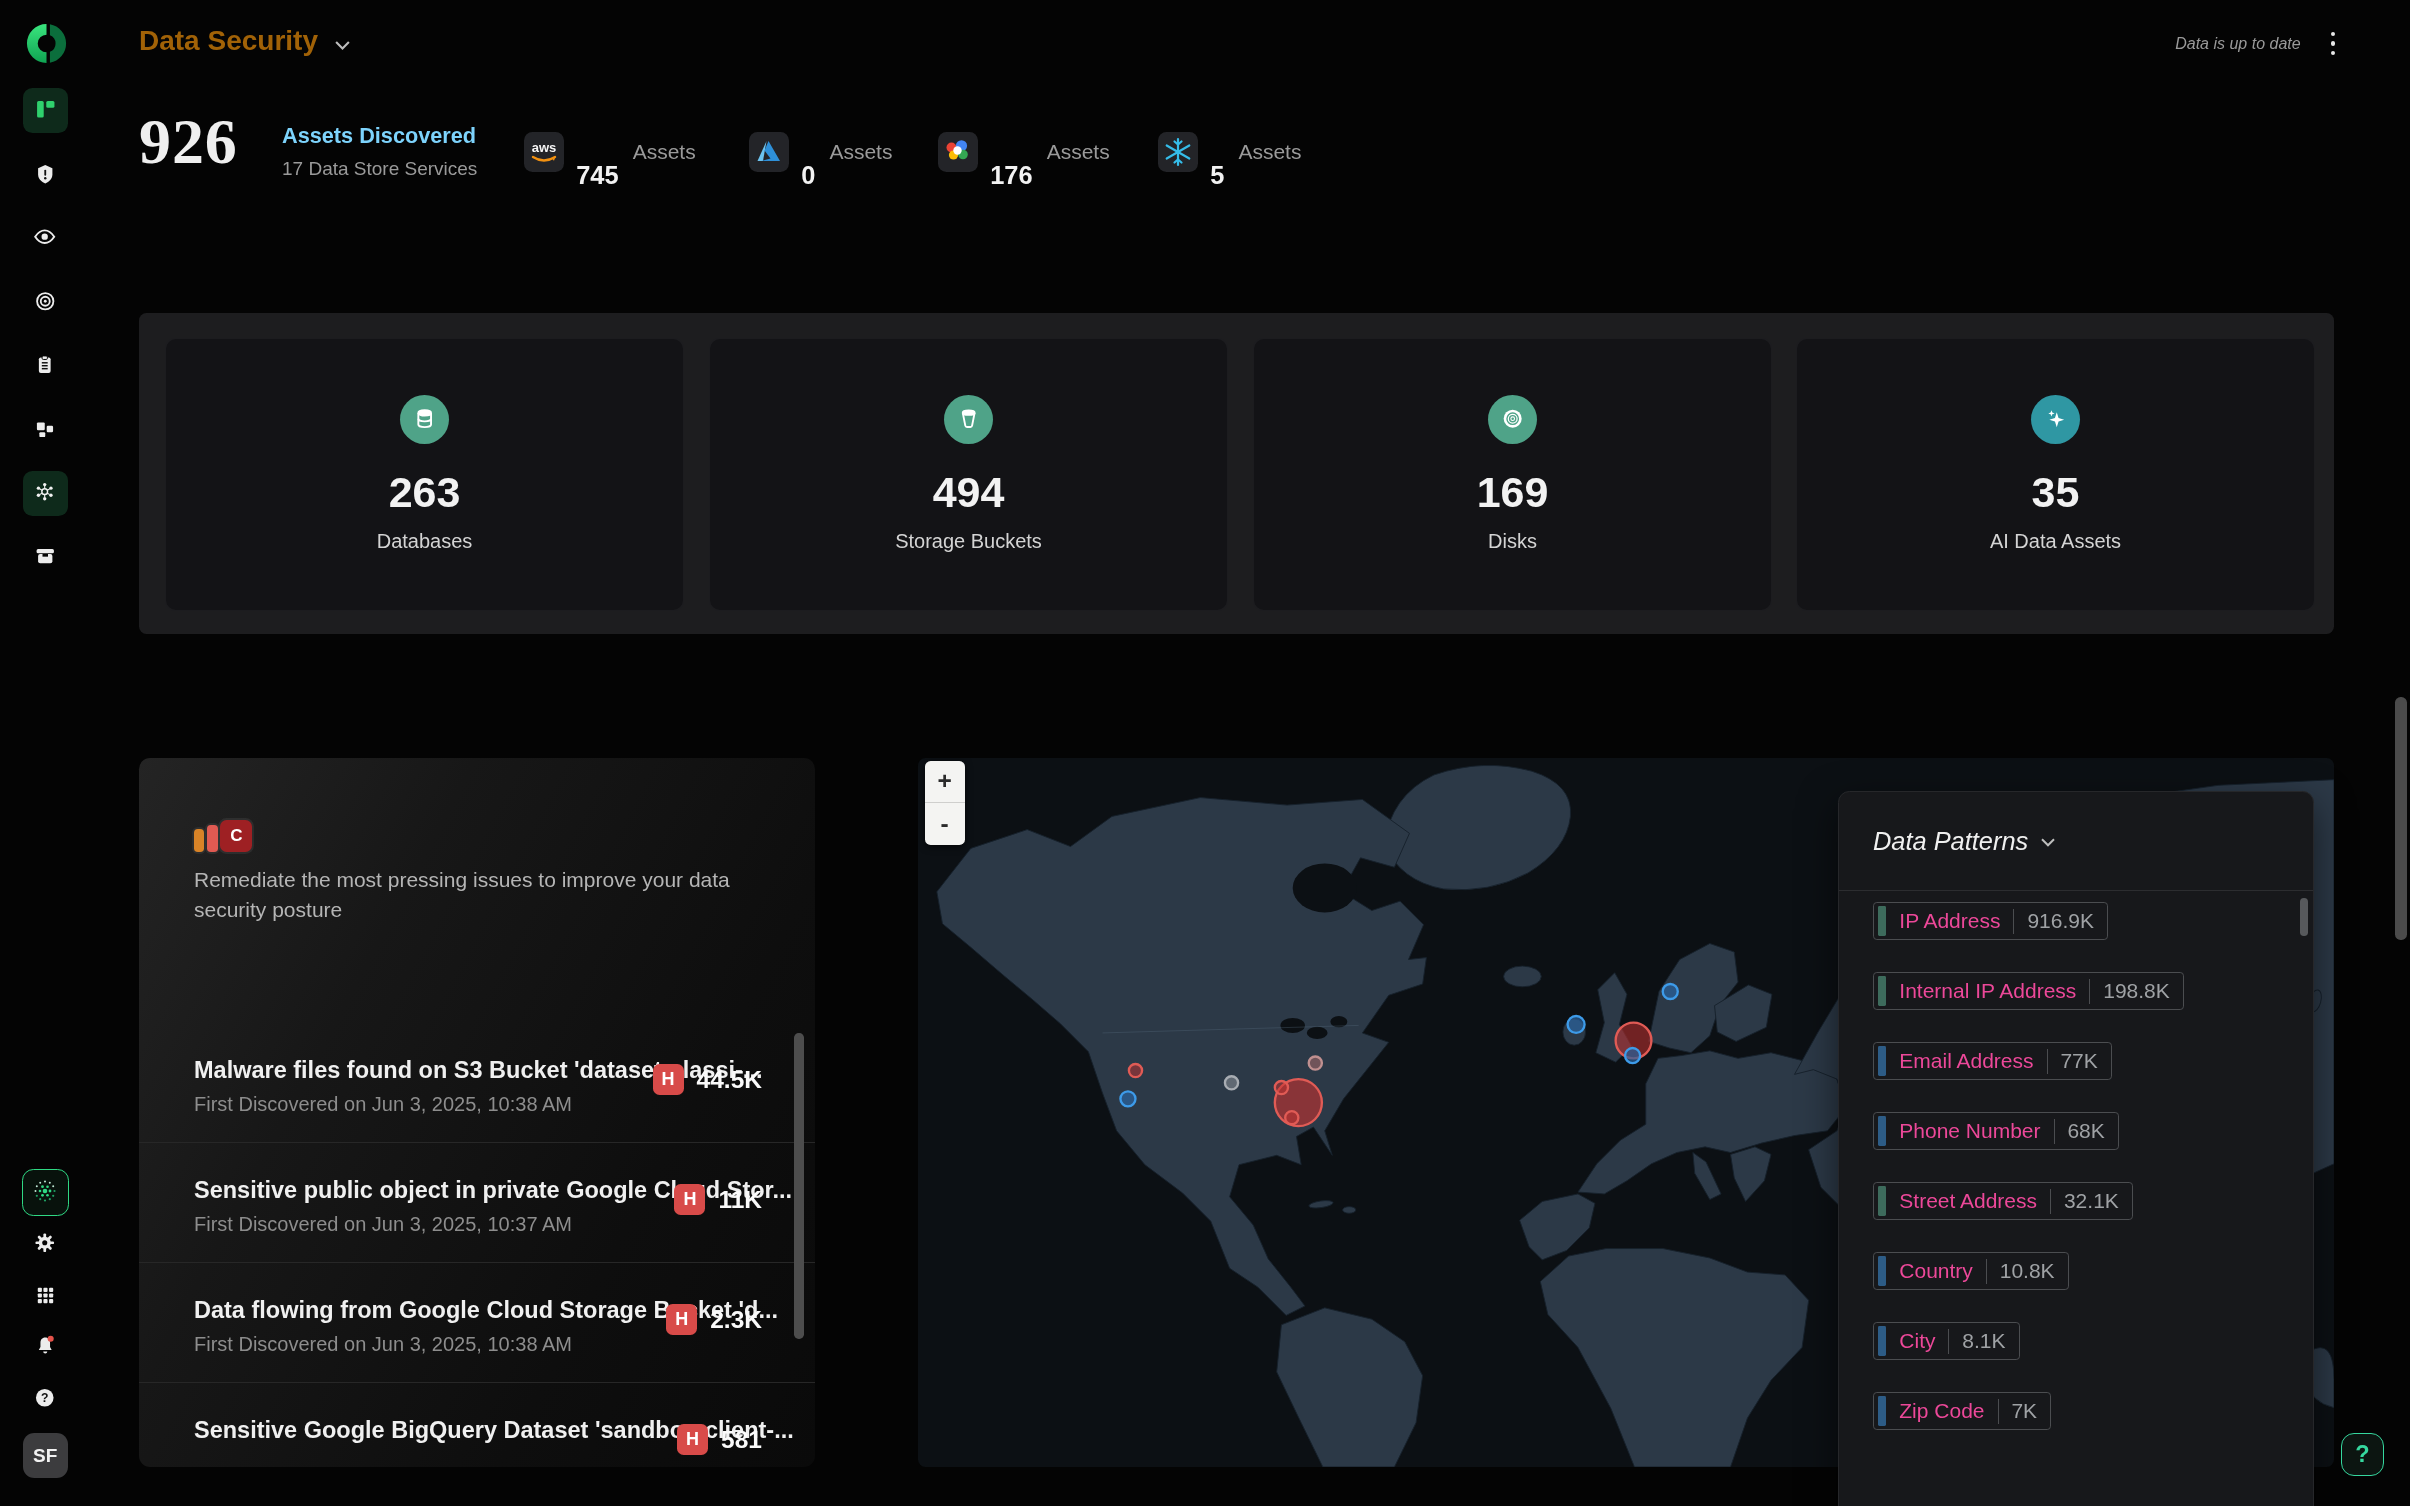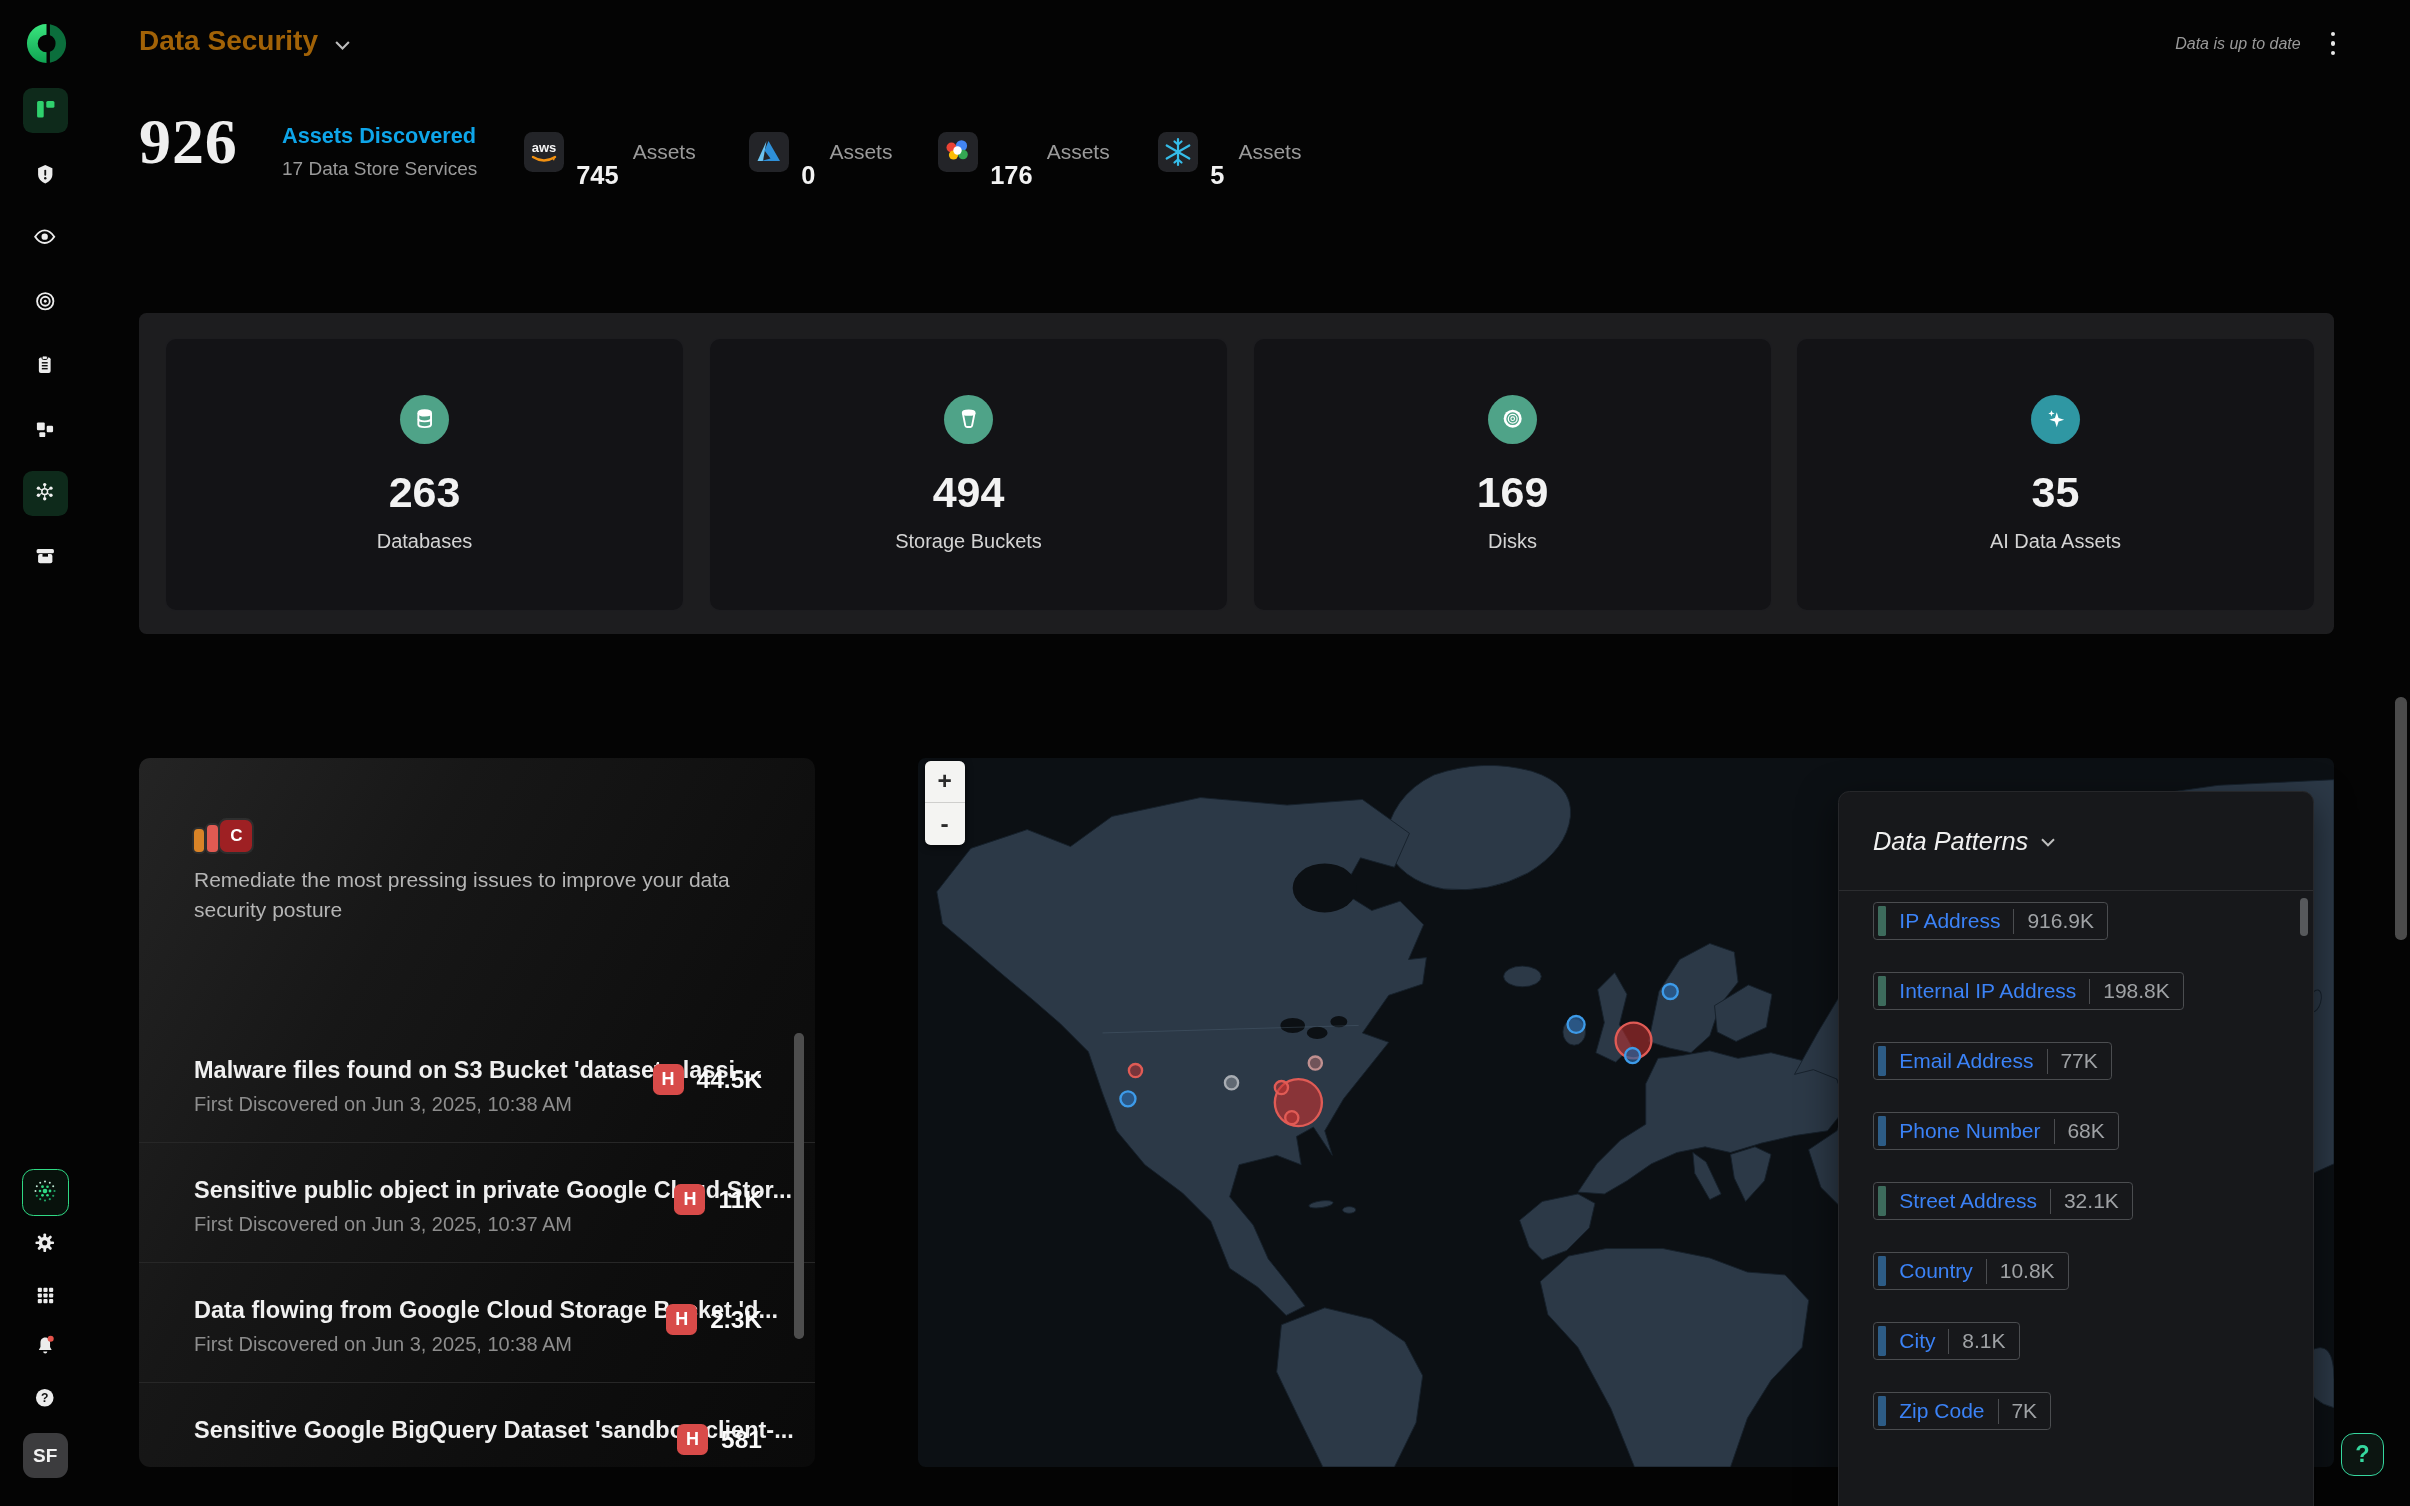--- a/index.html
+++ b/index.html
@@ -20,21 +20,21 @@
 
   
   .page-title { position:absolute; left:139px; top:24.5px; font-size:28px; font-weight:600; color:#a16207;
                 display:flex; align-items:center; gap:17px; }
   .hdr-right { position:absolute; right:70px; top:28px; display:flex; align-items:center; gap:24.5px; }
   .status-text { font-style:italic; font-size:16px; color:#9a9a9a; }
 
   
   .big-num { position:absolute; left:139px; top:105px; font-size:64px; font-weight:600; color:#efefef; letter-spacing:0.9px;font-family:Liberation Serif, serif; }
   .sum-labels { position:absolute; left:282px; top:123px; }
-  .sum-labels .l1 { font-size:21.7px; font-weight:700; color:#0ea5e9; }
+  .sum-labels .l1 { font-size:21.7px; font-weight:700; color:#7dd3fc; }
   .sum-labels .l2 { font-size:19px; color:#9a9a9a; margin-top:8.5px; }
   .prov { position:absolute; top:131px; height:41px; display:flex; align-items:center; gap:12.2px; }
   .prov-icon { width:40px; height:40px; border-radius:8.5px; background:#232428; display:flex; align-items:center; justify-content:center; }
   .prov-num { font-size:25.4px; font-weight:600; color:#f2f2f2;margin-top:48px; }
   .prov-sfx { font-size:21px; color:#9a9a9a; margin-left:1.9px; }
 
   
   .cards-panel { position:absolute; left:139px; top:313px; width:2195px; height:321px; background:#1d1d1f; border-radius:7.5px; }
   .asset-card { position:absolute; top:24.5px; width:519px; height:273px; background:#131316; border:0.9px solid rgba(255,255,255,0.04);
                 border-radius:11.3px; display:flex; flex-direction:column; align-items:center; cursor:pointer; }
@@ -72,21 +72,21 @@
   .zoom-btn.zin { border-bottom:0.9px solid #cfcfcd; }
 
   
   .patterns-panel { position:absolute; left:1838px; top:791px; width:476px; height:856px; background:#17181b;
                     border:0.9px solid #26272a; border-radius:11.3px; box-shadow:0 13px 38px rgba(0,0,0,.55); z-index:10; overflow:hidden; }
   .patterns-head { position:relative; height:99px; border-bottom:0.9px solid #2c2d30; display:flex; align-items:center; padding-left:34px; gap:13px; }
   .patterns-title { font-size:25.4px; font-style:italic; color:#f0f0f0; }
   .chip-list { display:flex; flex-direction:column; gap:32px; padding:11.3px 0 0 34px; }
   .dp-chip { display:inline-flex; align-items:center; width:fit-content; height:38px; border:0.9px solid #4b4d50; border-radius:3.8px; cursor:pointer; }
   .dp-bar { width:8.5px; height:30px; border-radius:1.4px; margin-left:3.8px; }
-  .dp-label { padding:0 13px; font-size:21px; color:#3b82f6; white-space:nowrap; }
+  .dp-label { padding:0 13px; font-size:21px; color:#ec4899; white-space:nowrap; }
   .dp-sep { width:0.9px; height:24.5px; background:#4b4d50; }
   .dp-count { padding:0 13px; font-size:21px; color:#9fa2a5; white-space:nowrap; }
   .patterns-scroll { position:absolute; right:4.7px; top:106px; width:8.5px; height:38px; border-radius:3.8px; background:#57595c; }
 
   
   .page-scroll { position:absolute; left:2395px; top:697px; width:12.2px; height:243px; border-radius:5.6px; background:#4b4b4b; z-index:40; }
   .help-fab { position:absolute; left:2341px; top:1433px; width:43px; height:43px; border-radius:13px; background:#0c1511;
               border:1.9px solid #35d79e; color:#35d79e; font-size:23.5px; font-weight:700;
               display:flex; align-items:center; justify-content:center; z-index:40; cursor:pointer; }
   .kebab { display:flex; flex-direction:column; gap:4.7px; padding:3.8px 5.6px; cursor:pointer; }

